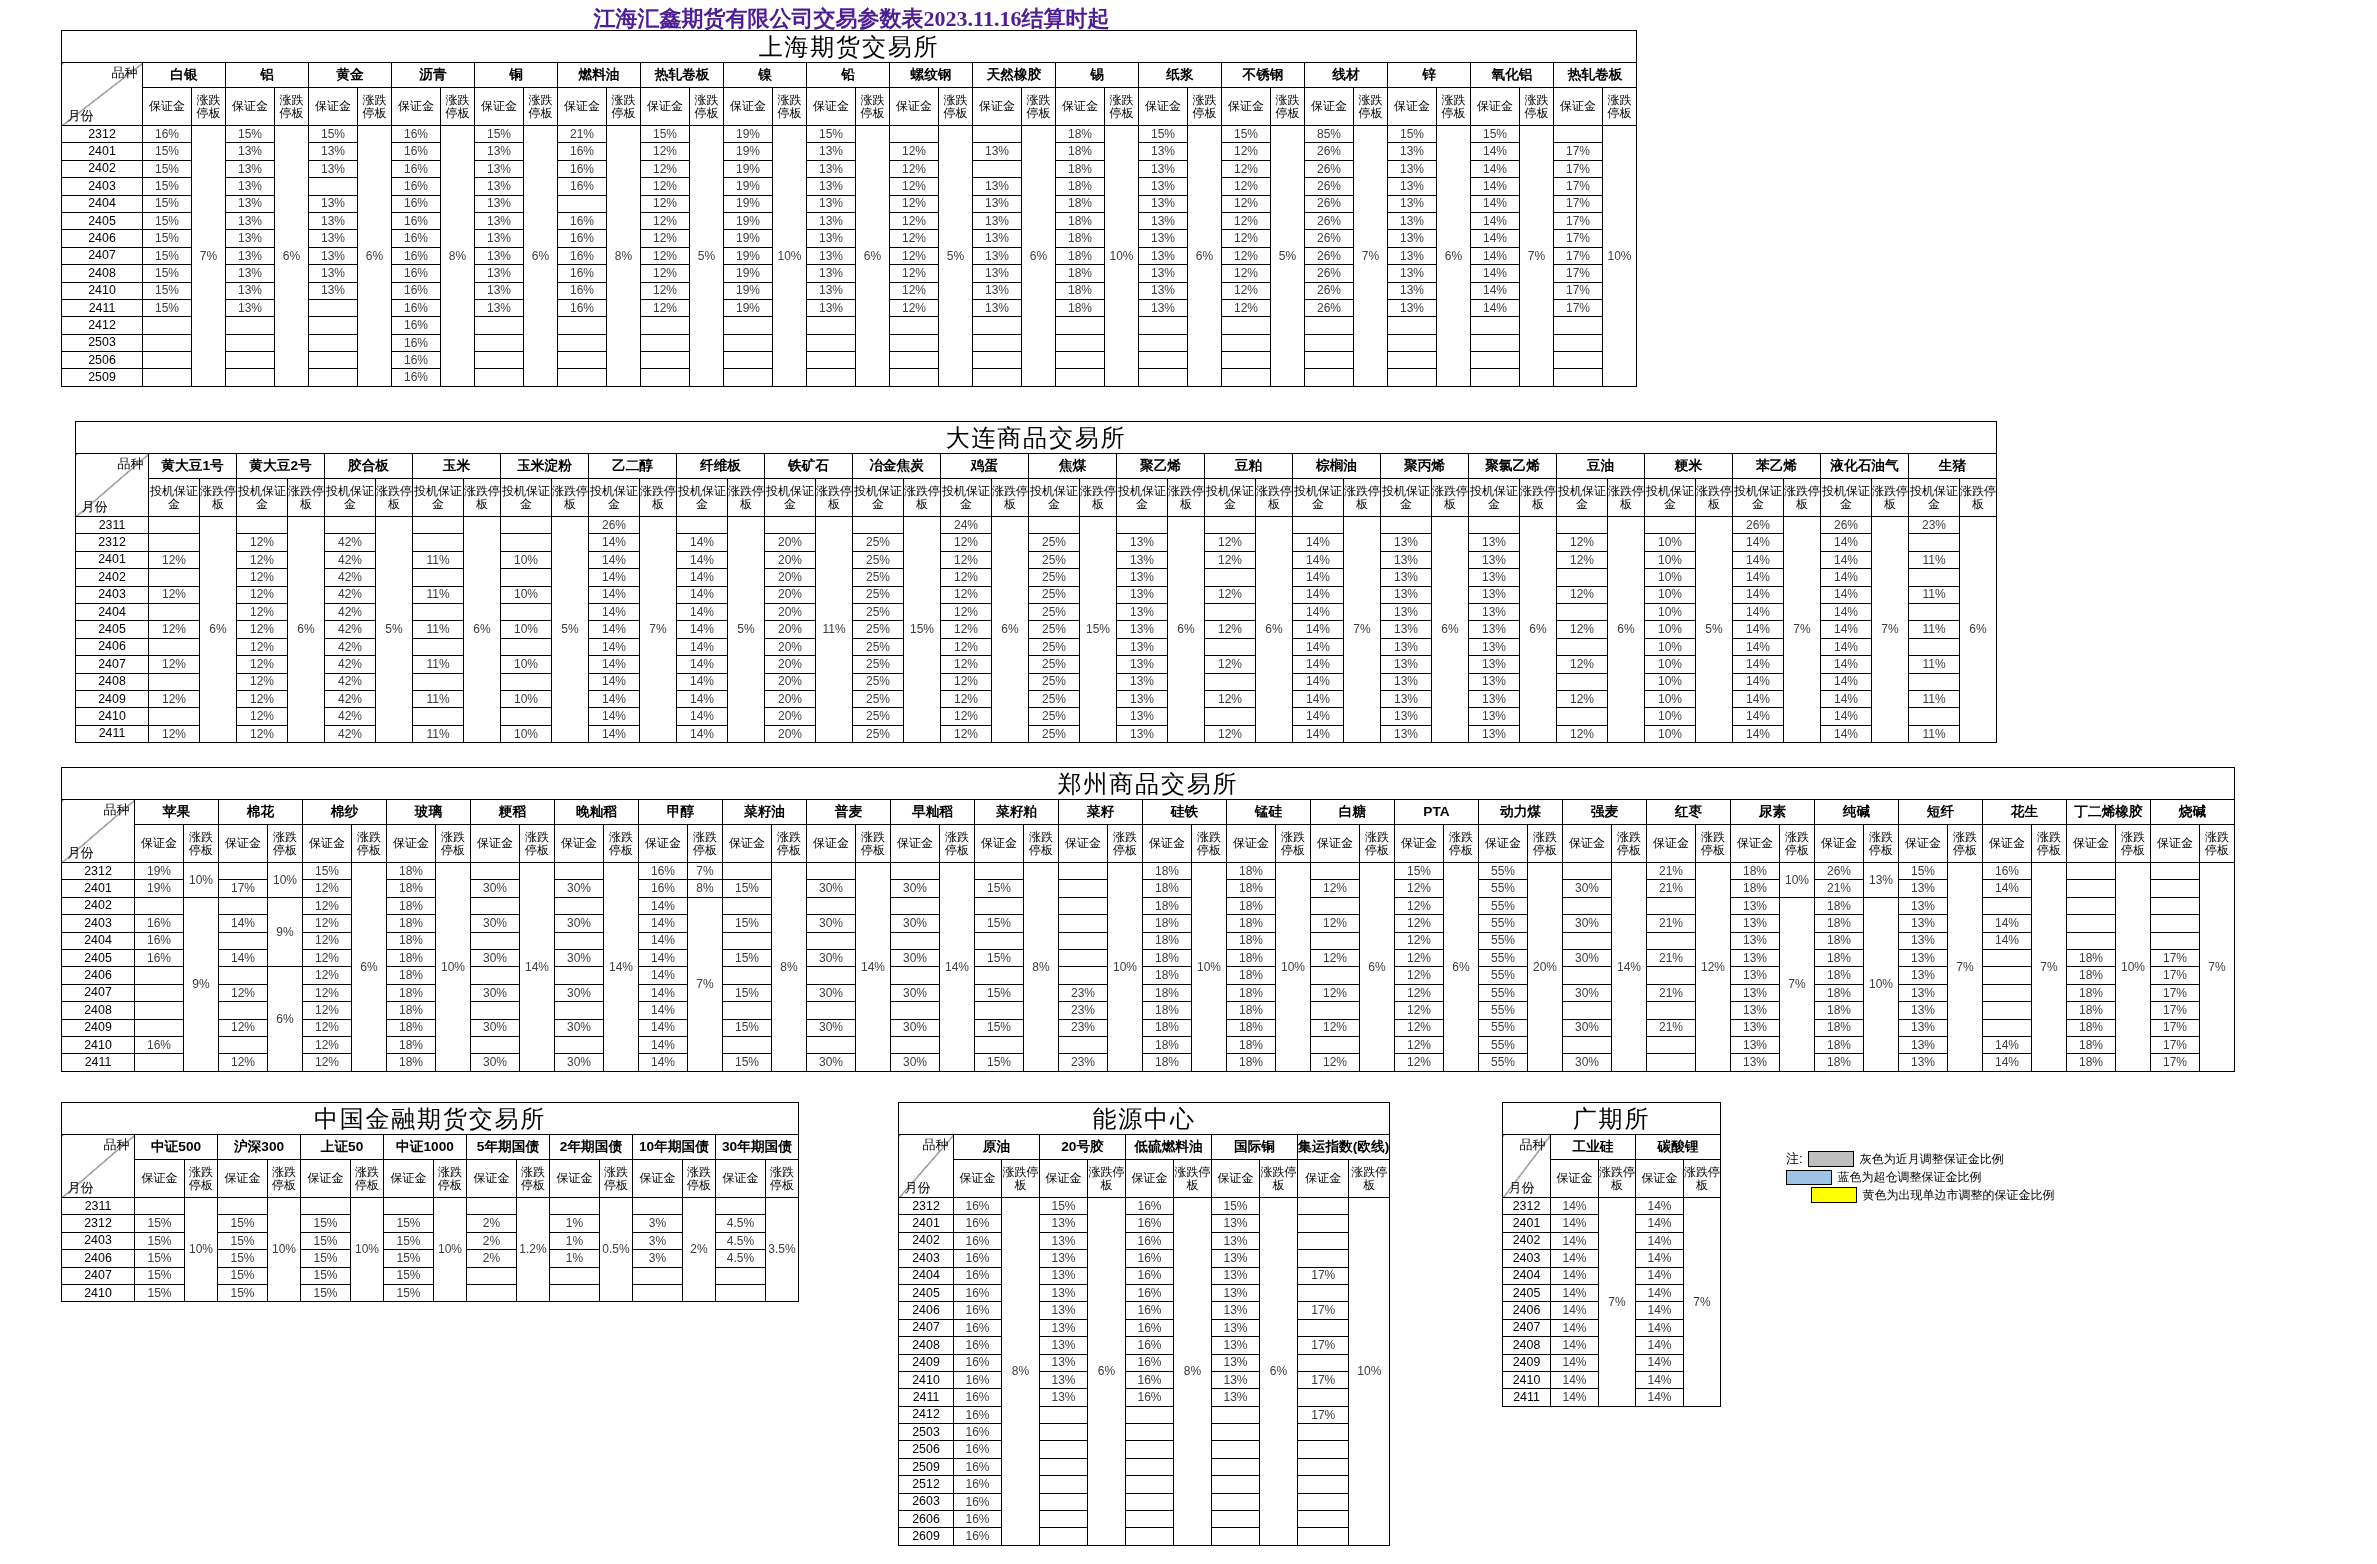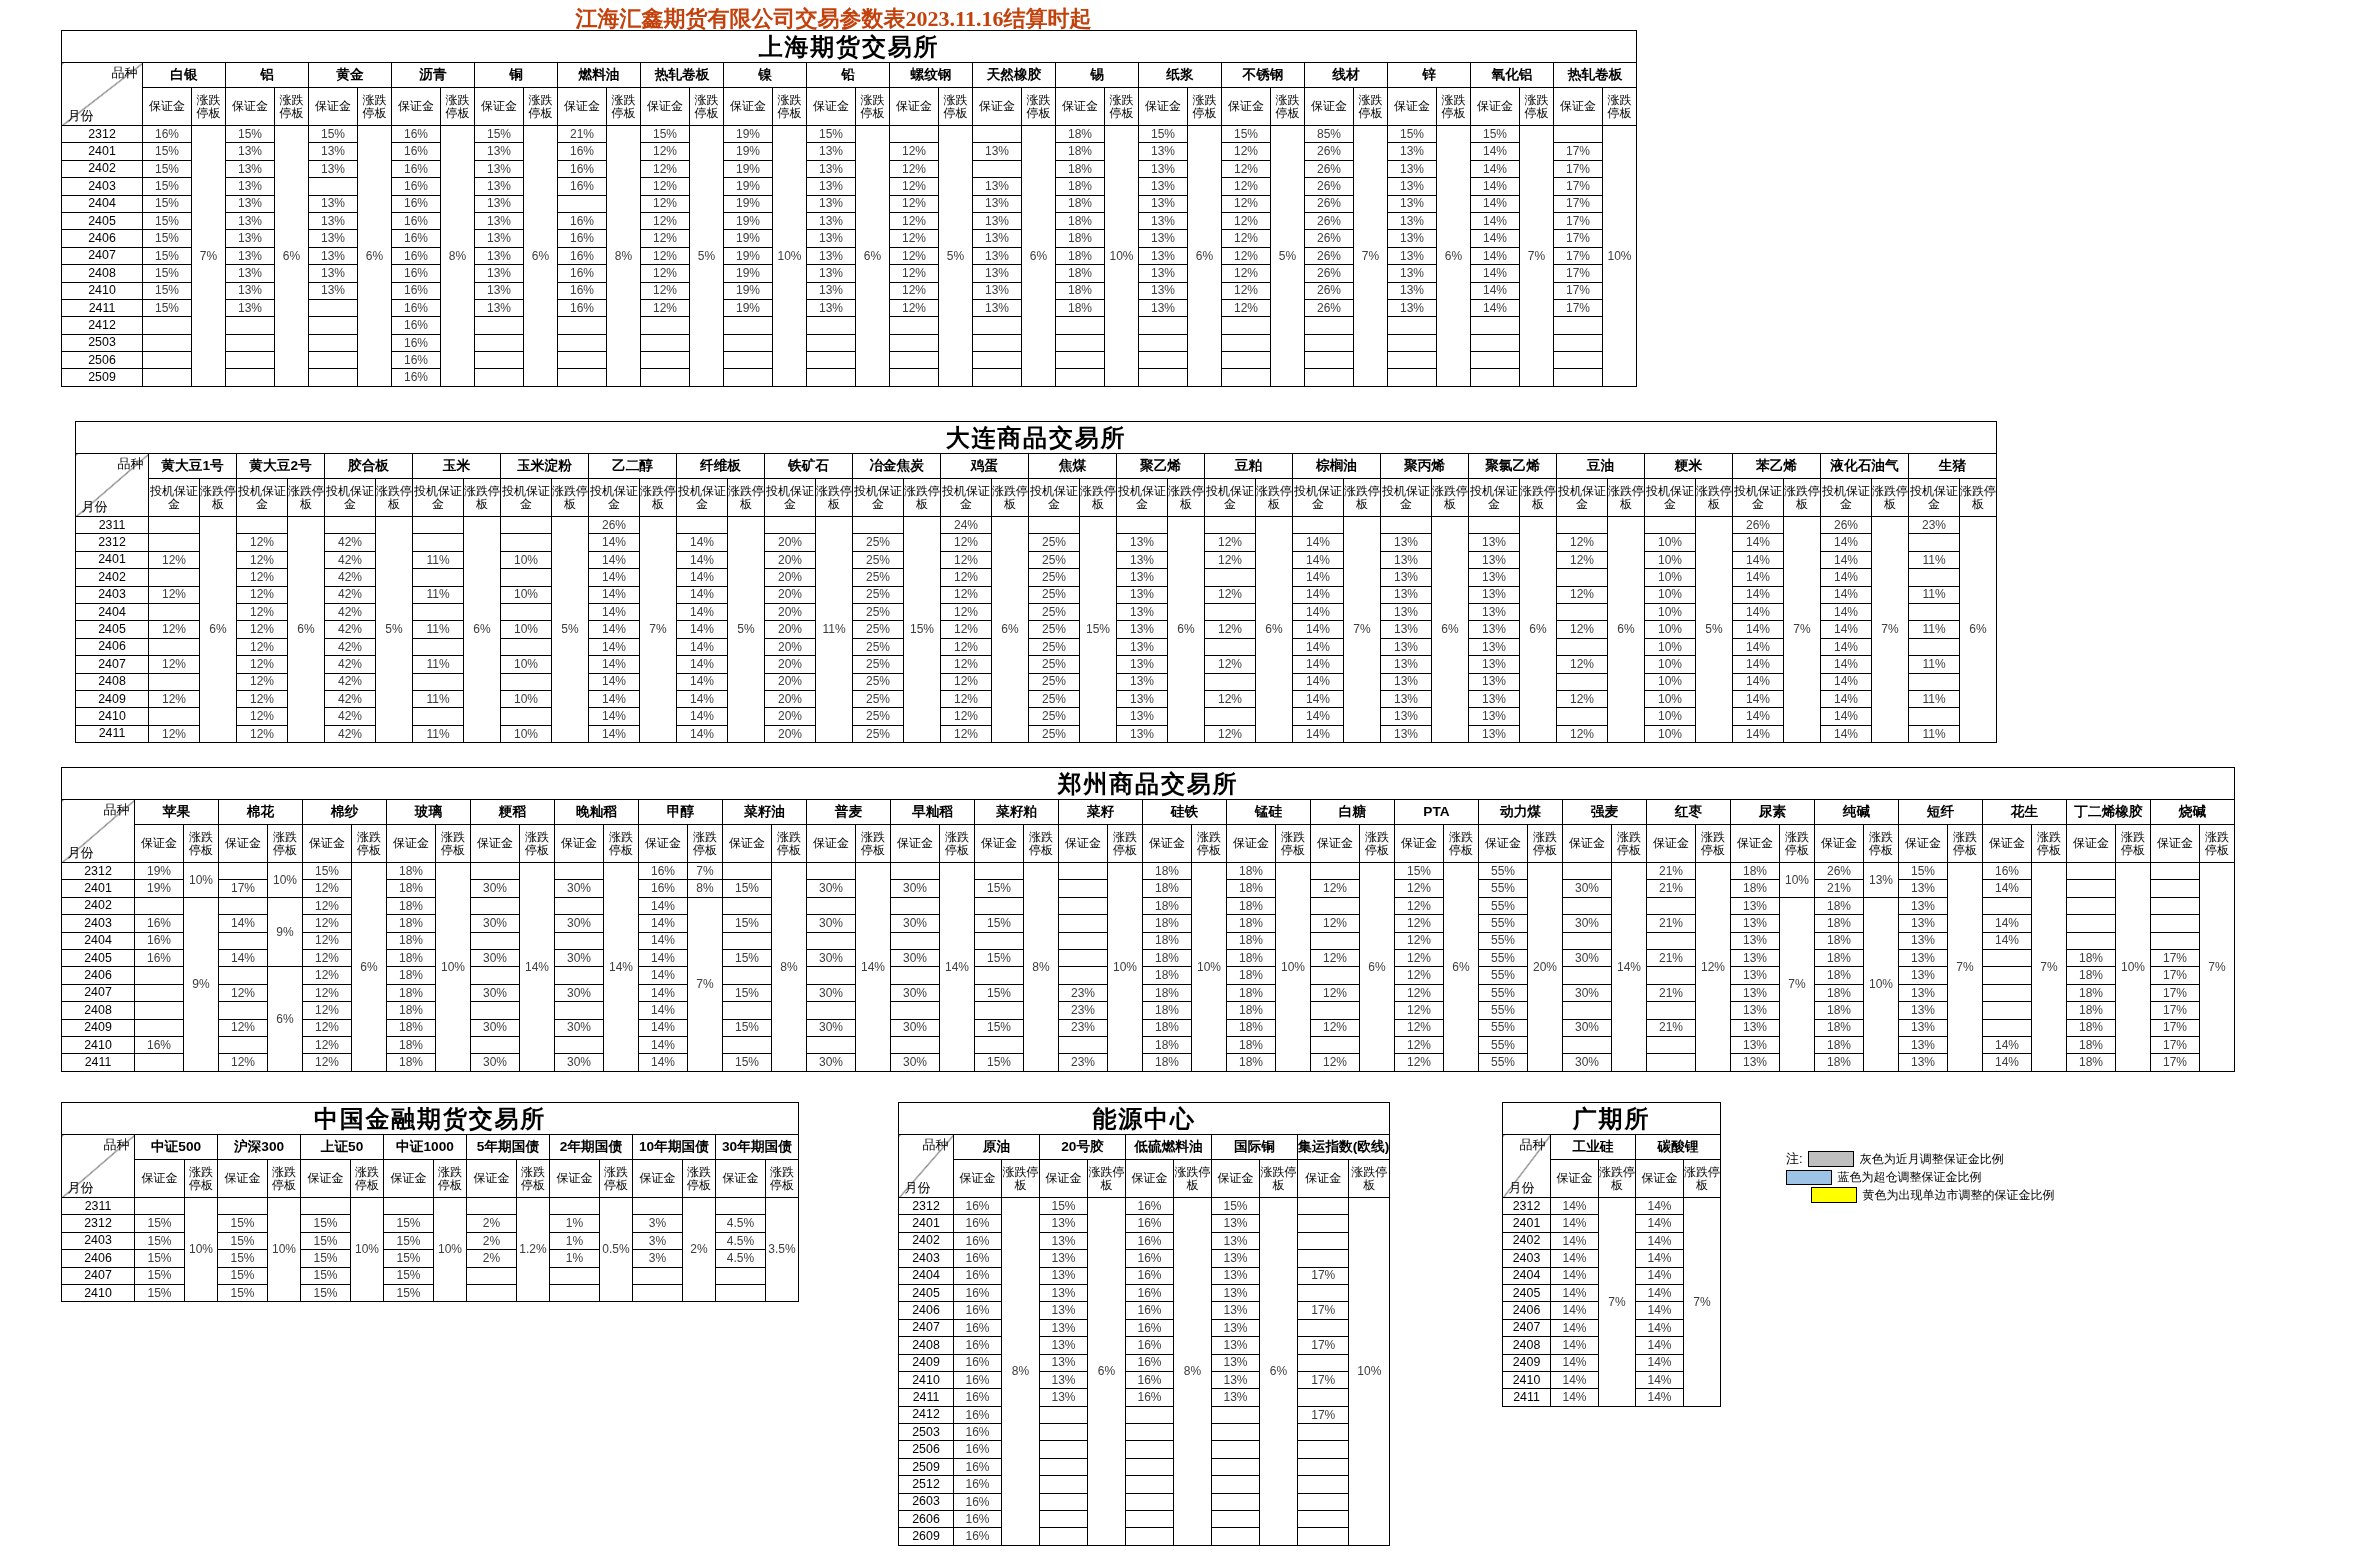--- a/index.html
+++ b/index.html
@@ -1,23 +1,23 @@
 <!DOCTYPE html>
 <html style="font-size:14.7px"><head>
 <meta charset="utf-8">
 <style>
   html,body{margin:0;padding:0;background:#fff;}
   body{width:2377px;height:1564px;position:relative;font-family:"Liberation Sans",sans-serif;}
-  #main-title{position:absolute;left:43px;top:3.7px;width:1581px;text-align:center;
-    font-size:22px;font-weight:bold;color:#c2410c;font-family:"Liberation Serif",serif;}
+  #main-title{position:absolute;left:61px;top:3.7px;width:1581px;text-align:center;
+    font-size:22px;font-weight:bold;color:#4c1d95;font-family:"Liberation Serif",serif;}
   .tbl{position:absolute;}
   table{border-collapse:collapse;table-layout:fixed;background:#fff;}
   th,td{border:0.9px solid #000;padding:0;text-align:center;vertical-align:middle;
     overflow:hidden;line-height:1.05;}
-  th.extitle{height:31px;font-size:24px;font-weight:bold;letter-spacing:1.8px;}
+  th.extitle{height:31px;font-size:24px;font-weight:normal;letter-spacing:1.8px;}
   th.cname{height:24px;font-size:13.7px;font-weight:bold;white-space:nowrap;}
   th.sub{height:37px;font-size:12px;font-weight:normal;white-space:normal;word-break:break-all;}
   th.corner{position:relative;font-weight:normal;background:
     linear-gradient(to bottom right,transparent calc(50% - 0.6px),#000 50%,transparent calc(50% + 0.6px));}
   th.corner .v{position:absolute;top:2.7px;right:4.6px;font-size:13px;}
   th.corner .m{position:absolute;bottom:2.7px;left:5.5px;font-size:13px;}
   tr.data{height:17.4px;}
   td{font-size:12px;color:#3c3c3c;white-space:nowrap;}
   td.mon{color:#000;font-size:12.4px;}
   td.lim{color:#3c3c3c;}

